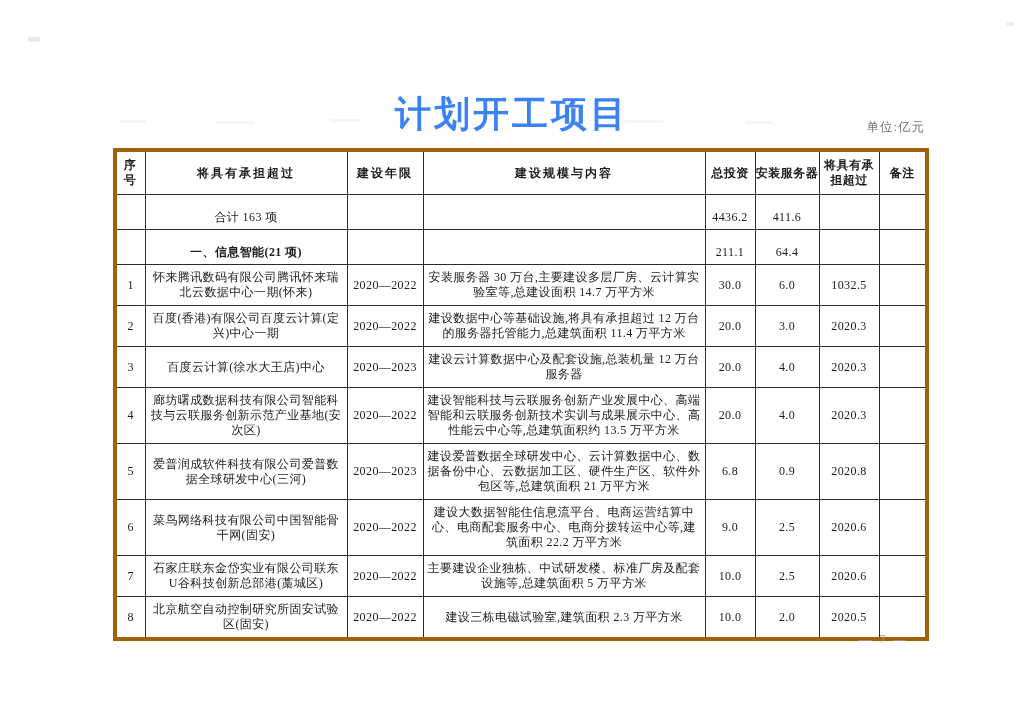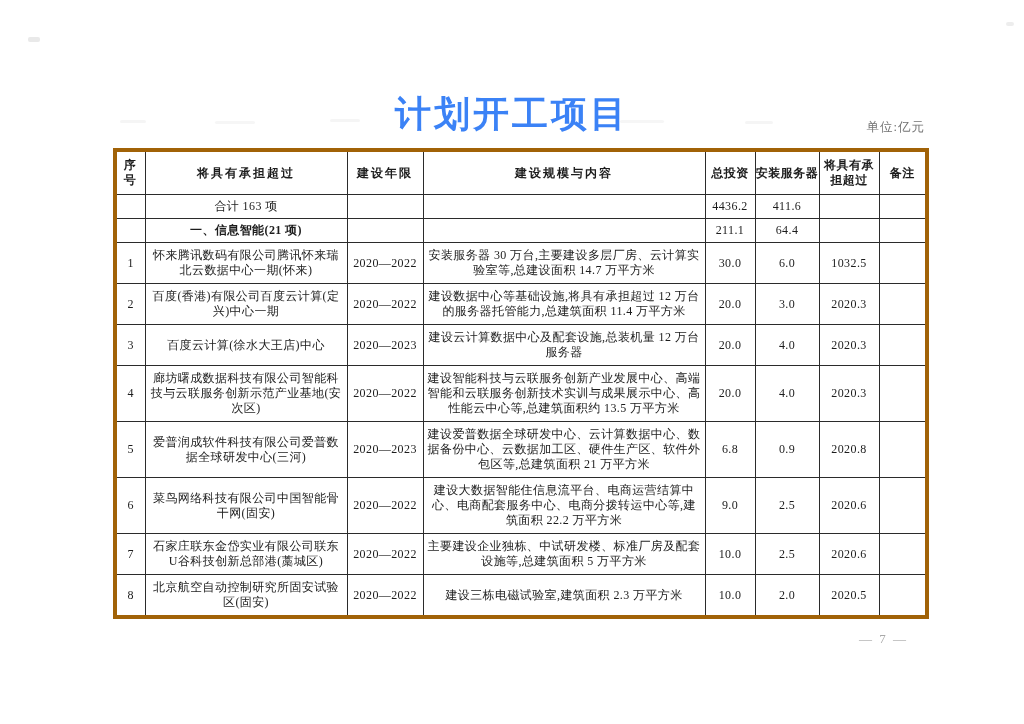--- a/index.html
+++ b/index.html
@@ -52,21 +52,21 @@
     padding: 6px 1px;
     letter-spacing: 2px;
     font-size: 12px;
   }
   table.projects th:nth-child(n+5) { letter-spacing: 0.5px; padding: 6px 0; }
   table.projects td { padding: 5px 3px; letter-spacing: 0.4px; }
   td.col-name, td.col-content { text-align: left; }
   td.col-name { padding-left: 7px; padding-right: 4px; }
   td.col-content { padding-left: 8px; padding-right: 5px; }
   td.col-total, td.col-annual, td.col-start { letter-spacing: 0; }
-  tr.row-summary td, tr.row-section td { padding-top: 4px; padding-bottom: 4px; margin-left: 28px; }
+  tr.row-summary td, tr.row-section td { padding-top: 15px; padding-bottom: 4px; margin-left: 28px; }
   tr.row-section td.col-name { font-weight: bold; }
 
   .col-w-no      { width: 30px; }
   .col-w-name    { width: 202px; }
   .col-w-years   { width: 76px; }
   .col-w-content { width: 282px; }
   .col-w-total   { width: 50px; }
   .col-w-annual  { width: 64px; }
   .col-w-start   { width: 60px; }
   .col-w-note    { width: 48px; }

